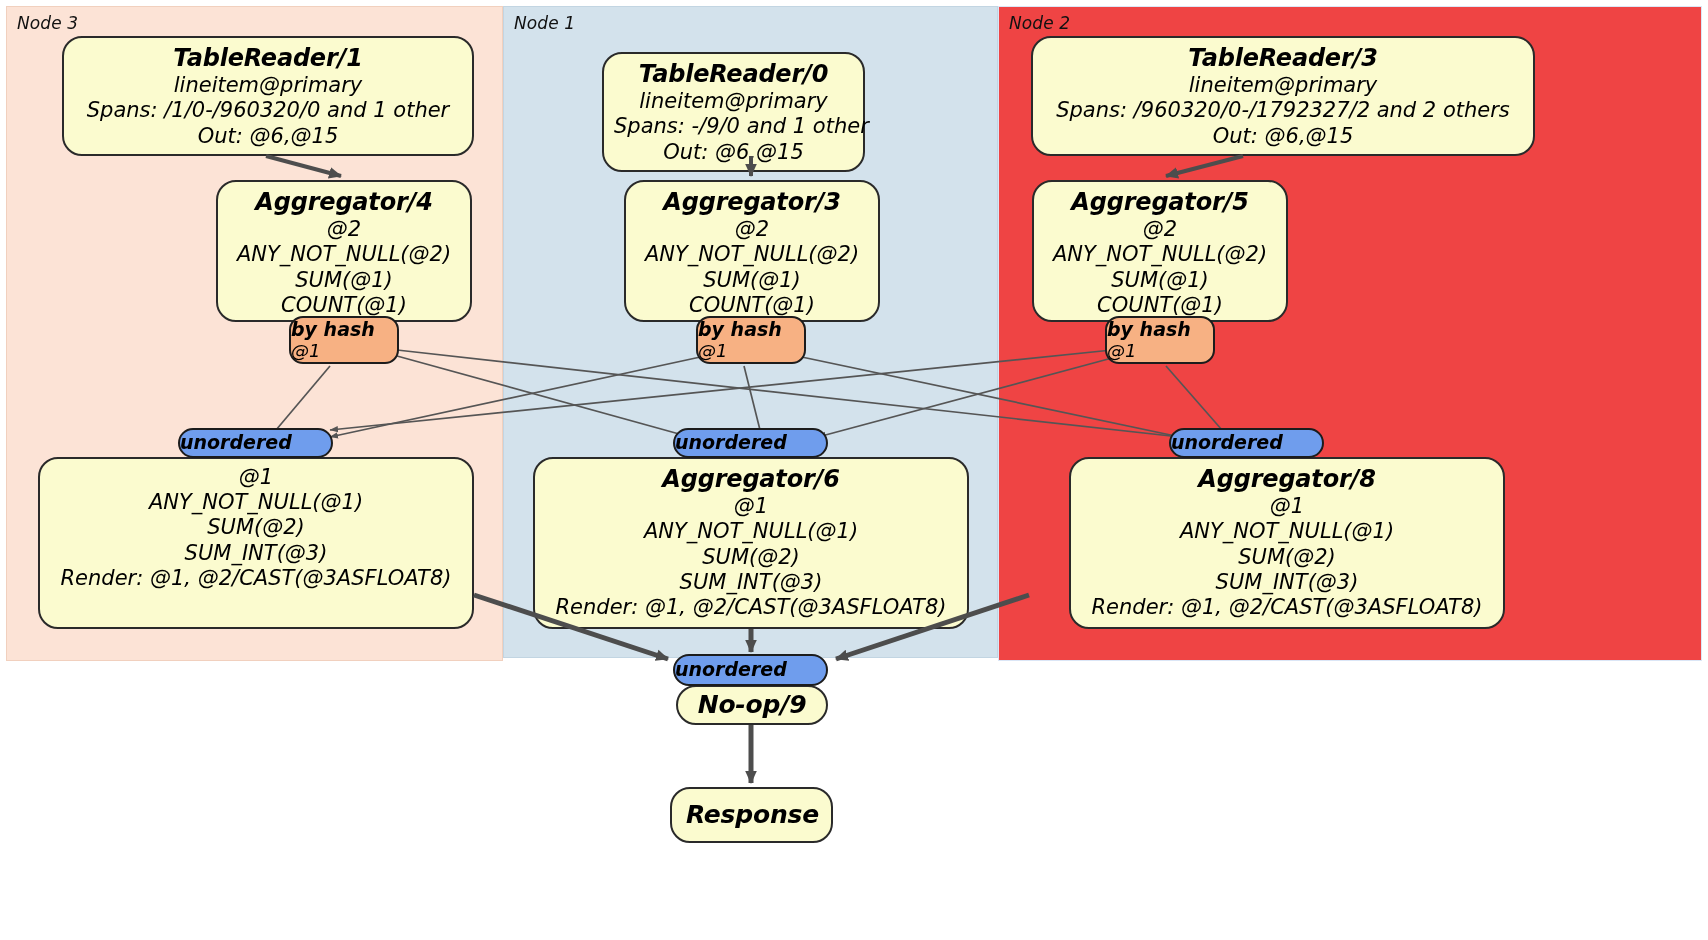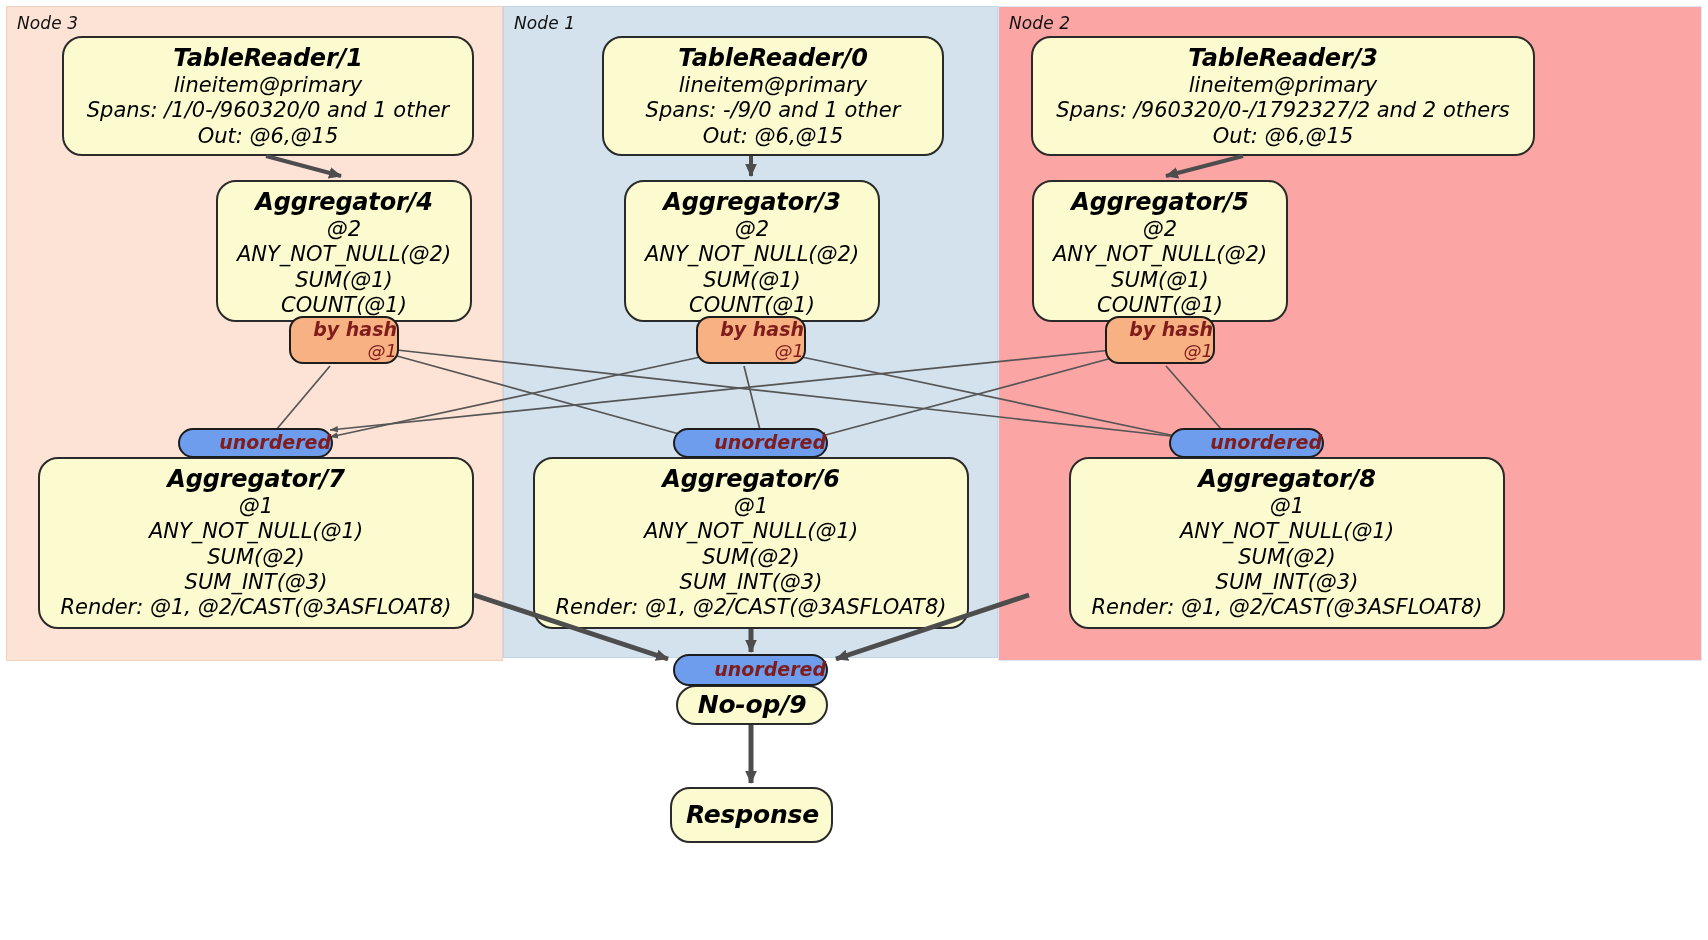--- a/index.html
+++ b/index.html
@@ -28,22 +28,22 @@
   }
   .proc .ttl{font-weight:bold;font-size:24px;line-height:1.22;letter-spacing:-.2px;}
   .proc .ln{font-size:21px;line-height:1.20;white-space:nowrap;}
   .proc.compact{justify-content:center;padding:2px 14px;}
   .proc.compact .ttl{font-size:25px;}
 
   
   .badge{
     position:absolute;box-sizing:border-box;
     border:2px solid #1c1c1c;border-radius:16px;
-    text-align:center;color:#7f1d1d;z-index:9;
-    display:flex;flex-direction:column;justify-content:center;align-items:flex-end;
+    text-align:center;color:#000000;z-index:9;
+    display:flex;flex-direction:column;justify-content:center;align-items:flex-start;
     line-height:1.15;
   }
   .badge .b1{font-weight:bold;font-size:19px;}
   .badge .b2{font-size:18px;}
   .badge.hash{background:#f7b183;border-radius:14px;}
   .badge.unord{background:#6f9ded;border-radius:18px;}
 
   svg.edges{position:absolute;left:0;top:0;width:1708px;height:940px;overflow:visible;z-index:3;}
   svg.edges.top{z-index:7;}
 </style>
@@ -53,21 +53,21 @@
 <div id="stage">
 
   <div class="region" style="left:6px;top:6px;width:497px;height:655px;background:#fce3d6;border:1px solid #f1d0be;">
     <span class="region-label">Node 3</span>
   </div>
 
   <div class="region" style="left:503px;top:6px;width:495px;height:652px;background:#d3e2ec;border:1px solid #c2d5e2;">
     <span class="region-label">Node 1</span>
   </div>
 
-  <div class="region" style="left:998px;top:6px;width:704px;height:655px;background:#fca5a5;border:1px solid #dbe6f6;">
+  <div class="region" style="left:998px;top:6px;width:704px;height:655px;background:#ef4444;border:1px solid #dbe6f6;">
     <span class="region-label">Node 2</span>
   </div>
 
   <svg class="edges">
     <defs>
       <marker id="ah-thin" markerWidth="9" markerHeight="9" refX="8" refY="4.5" orient="auto" markerUnits="userSpaceOnUse">
         <path d="M0,1.3 L8.5,4.5 L0,7.7 z" fill="#555"></path>
       </marker>
       <marker id="ah-thick" markerWidth="15" markerHeight="15" refX="12" refY="7" orient="auto" markerUnits="userSpaceOnUse">
         <path d="M0,1.2 L13,7 L0,12.8 z" fill="#4d4d4d"></path>
@@ -88,21 +88,21 @@
     <path d="M1166,366 L1222,430" stroke="#555" stroke-width="1.7" fill="none"></path>
   </svg>
 
   <div class="proc" style="left:62px;top:36px;width:412px;height:120px;">
     <div class="ttl">TableReader/1</div>
     <div class="ln">lineitem@primary</div>
     <div class="ln">Spans: /1/0-/960320/0 and 1 other</div>
     <div class="ln">Out: @6,@15</div>
   </div>
 
-  <div class="proc" style="left:602px;top:36px;width:342px;height:120px;align-items:center;">
+  <div class="proc" style="left:602px;top:52px;width:263px;height:120px;">
     <div class="ttl">TableReader/0</div>
     <div class="ln">lineitem@primary</div>
     <div class="ln">Spans: -/9/0 and 1 other</div>
     <div class="ln">Out: @6,@15</div>
   </div>
 
   <div class="proc" style="left:1031px;top:36px;width:504px;height:120px;">
     <div class="ttl">TableReader/3</div>
     <div class="ln">lineitem@primary</div>
     <div class="ln">Spans: /960320/0-/1792327/2 and 2 others</div>
@@ -127,21 +127,20 @@
 
   <div class="proc" style="left:1032px;top:180px;width:256px;height:142px;">
     <div class="ttl">Aggregator/5</div>
     <div class="ln">@2</div>
     <div class="ln">ANY_NOT_NULL(@2)</div>
     <div class="ln">SUM(@1)</div>
     <div class="ln">COUNT(@1)</div>
   </div>
 
   <div class="proc" style="left:38px;top:457px;width:436px;height:172px;">
-    <div class="ttl">Aggregator/7</div>
     <div class="ln">@1</div>
     <div class="ln">ANY_NOT_NULL(@1)</div>
     <div class="ln">SUM(@2)</div>
     <div class="ln">SUM_INT(@3)</div>
     <div class="ln">Render: @1, @2/CAST(@3ASFLOAT8)</div>
   </div>
 
   <div class="proc" style="left:533px;top:457px;width:436px;height:172px;">
     <div class="ttl">Aggregator/6</div>
     <div class="ln">@1</div>

